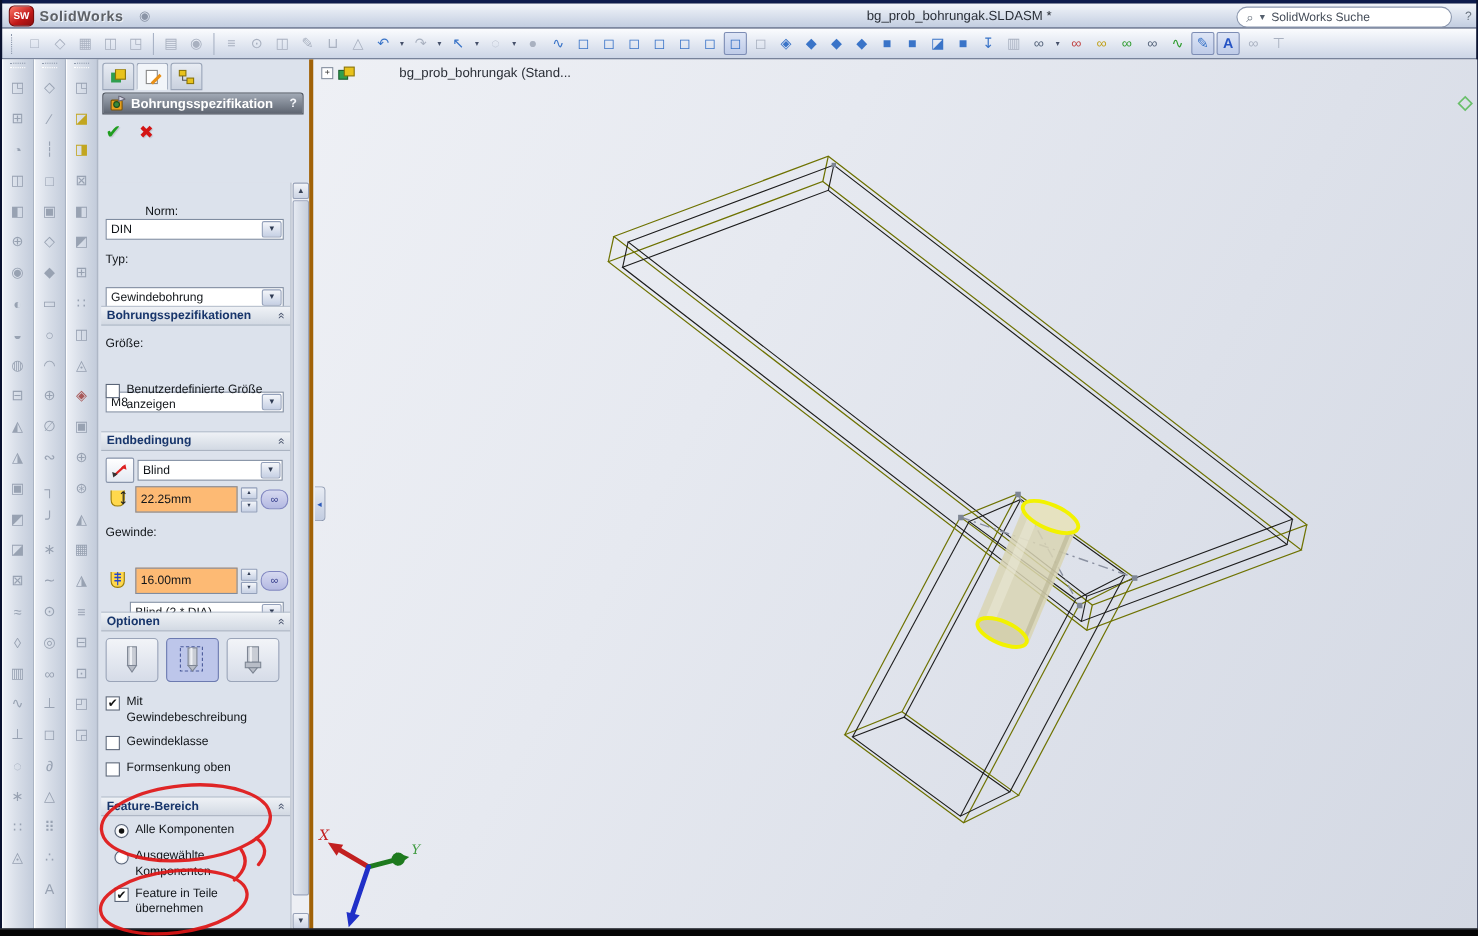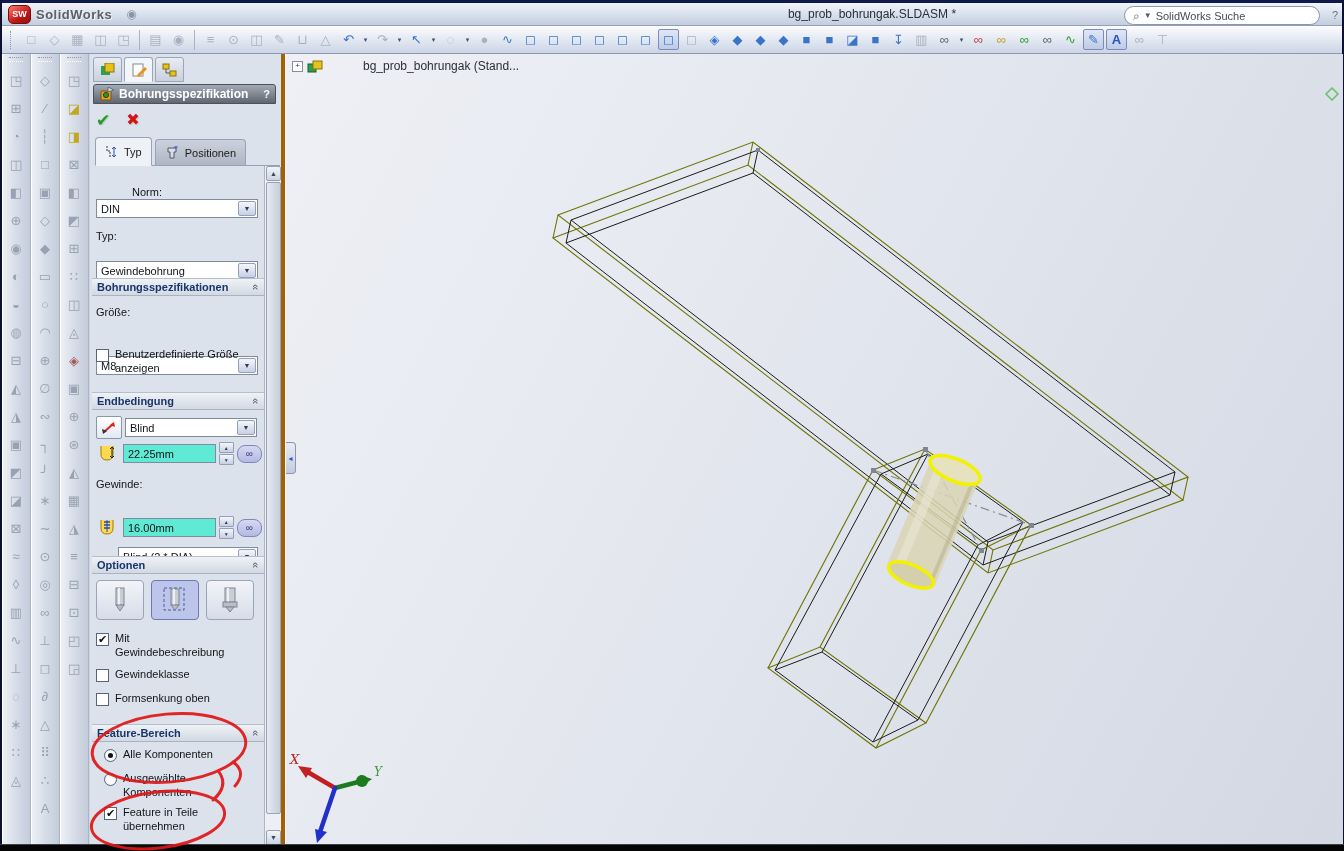--- a/index.html
+++ b/index.html
@@ -65,21 +65,21 @@
   .combo .dd{position:absolute;right:1px;top:1px;bottom:1px;width:16px;background:linear-gradient(#f4f6fa,#c6d0e4);border:1px solid #93a0ba;border-radius:2px;display:flex;align-items:center;justify-content:center;font-size:7px;color:#2e3a52;}
   .ghdr{position:absolute;left:2px;width:172px;height:18px;background:linear-gradient(#eff2f6,#d2d9e3);border-top:1px solid #b6bfcc;border-bottom:1px solid #aab3c1;display:flex;align-items:center;justify-content:space-between;padding:0 5px;box-sizing:border-box;}
   .ghdr .gt{font-size:11px;font-weight:bold;color:#17356b;}
   .chev{font-size:11px;color:#45506a;transform:rotate(90deg);display:inline-block;line-height:10px;}
   .cbrow{display:flex;align-items:flex-start;gap:6px;}
   .cb{width:13px;height:13px;background:#fff;border:1px solid #5a6578;display:flex;align-items:center;justify-content:center;font-size:11px;font-weight:bold;color:#111;flex:none;margin-top:1px;box-sizing:border-box;}
   .rd{width:13px;height:13px;border:1px solid #5a6578;border-radius:50%;background:radial-gradient(#ffffff 40%,#dfe4ec);position:relative;flex:none;margin-top:1px;box-sizing:border-box;}
   .rd.on::after{content:"";position:absolute;left:3px;top:3px;width:5px;height:5px;border-radius:50%;background:#111;}
   .cblabel{font-size:11px;color:#101418;line-height:1.25;width:142px;}
   .numrow{display:flex;align-items:center;gap:3px;}
-  .num{width:96px;height:19px;background:#5eead4;border:1px solid #7f8ca0;font-size:11px;color:#101418;display:flex;align-items:center;padding-left:4px;box-sizing:border-box;}
+  .num{width:96px;height:24px;background:#fdba74;border:1px solid #7f8ca0;font-size:11px;color:#101418;display:flex;align-items:center;padding-left:4px;box-sizing:border-box;}
   .spin{display:flex;flex-direction:column;gap:1px;}
   .spin b{width:13px;height:9px;background:linear-gradient(#f4f6fa,#c6d0e4);border:1px solid #93a0ba;border-radius:1px;font-size:5px;color:#2e3a52;display:flex;align-items:center;justify-content:center;}
   .linkbtn{width:24px;height:16px;border-radius:8px;background:linear-gradient(#d6d9f0,#b4b9e2);border:1px solid #8086c0;display:flex;align-items:center;justify-content:center;font-size:10px;color:#3c4490;}
   .iconbox{width:24px;height:22px;display:flex;align-items:center;justify-content:center;flex:none;}
   .dirbtn{width:24px;height:21px;background:linear-gradient(#ffffff,#e4e9f2);border:1px solid #8a96ac;border-radius:2px;display:flex;align-items:center;justify-content:center;}
   .optbtn{width:46px;height:38px;background:linear-gradient(#f2f4f8,#d6dce8);border:1px solid #9aa4b8;border-radius:4px;display:flex;align-items:center;justify-content:center;}
   .optbtn.sel{background:#bdc6ea;border-color:#6c7ab0;}
   
   .viewport{position:absolute;left:283px;top:0;width:1057px;height:791px;background:linear-gradient(118deg,#eef0f5 0%,#e6e9f0 35%,#dde1ea 65%,#d3d8e3 100%);border-left:1px solid #f8fafc;overflow:hidden;}
   .vp-tree{position:absolute;left:6px;top:5px;display:flex;align-items:center;gap:4px;}
@@ -292,36 +292,20 @@
           </svg>
         <span class="t">Bohrungsspezifikation</span>
         <span class="q">?</span>
       </div>
 
       <div class="pm-actions">
         <span class="ok-btn">✔</span>
         <span class="cancel-btn">✖</span>
       </div>
 
-      <div class="pm-tabrow">
-        <div class="ptab active">
-          <svg width="14" height="14">
-              <path d="M2 1 v5 h3 v6" stroke="#334" fill="none" stroke-dasharray="2 1"></path>
-              <path d="M9 2 v10 M7 4 l2 -2 2 2 M7 10 l2 2 2 -2" stroke="#2255bb" fill="none"></path>
-            </svg>
-          <span>Typ</span>
-        </div>
-        <div class="ptab">
-          <svg width="15" height="14">
-              <path d="M3 2 h8 v4 h-2 v6 h-4 v-6 h-2 z" fill="#d8dde8" stroke="#556"></path>
-              <text x="9" y="6" font-size="8" fill="#2244dd" style="font-style:normal;font-family:'DejaVu Sans',sans-serif">*</text>
-            </svg>
-          <span>Positionen</span>
-        </div>
-      </div>
 
       <div class="pm-scroll">
 
         <div class="prow" style="top:16px;margin-left:36px;"><span class="plabel">Norm:</span></div>
         <div class="prow combo" style="top:33px;width:162px;">
           <span>DIN</span>
           <span class="dd">▼</span>
         </div>
 
         <div class="prow" style="top:60px;"><span class="plabel">Typ:</span></div>

